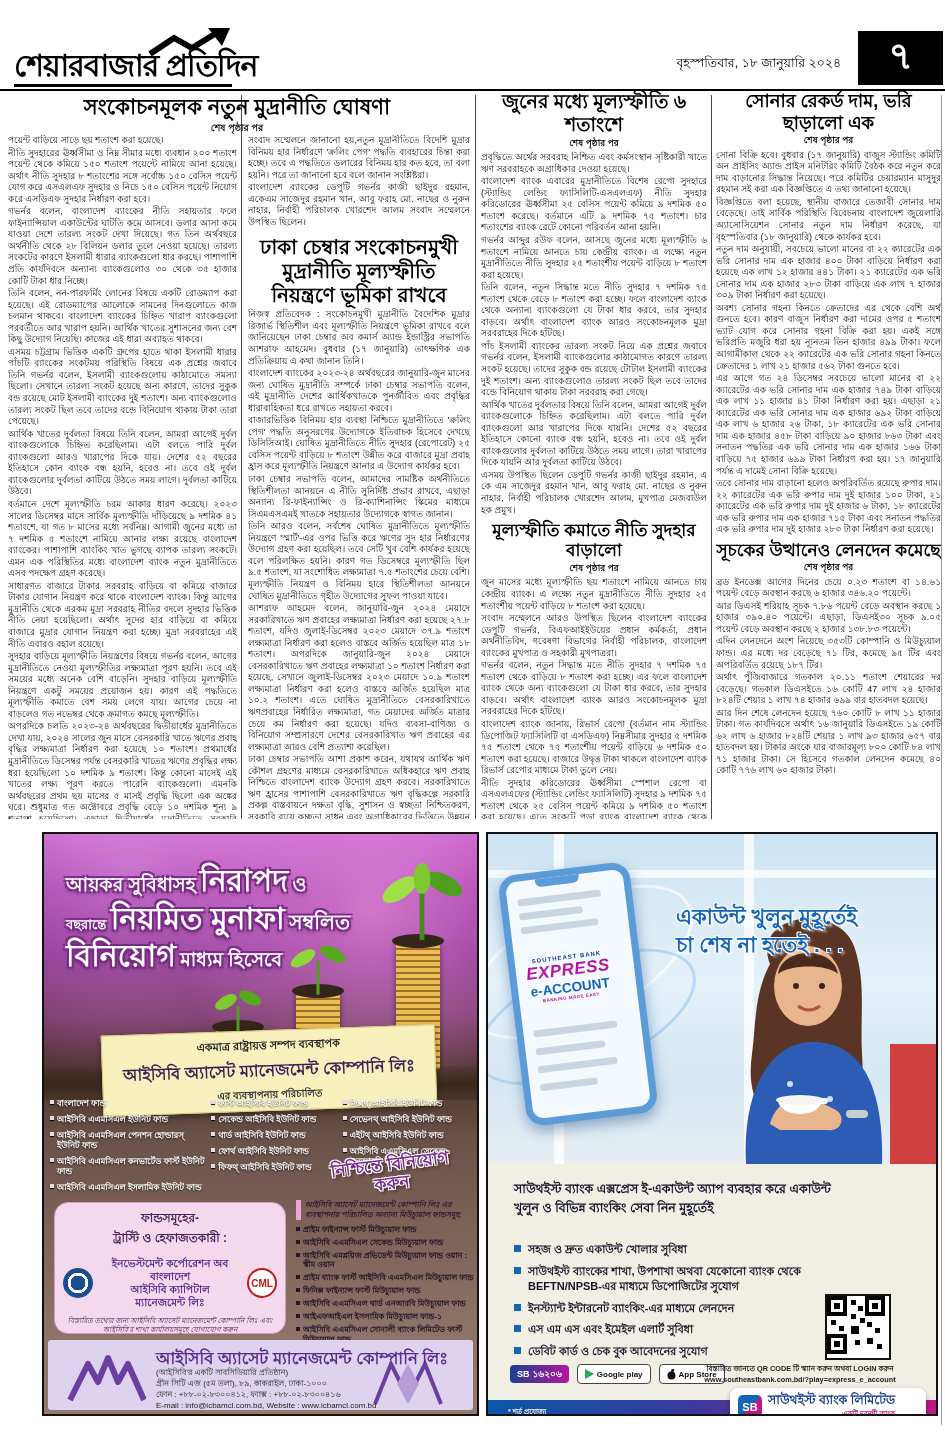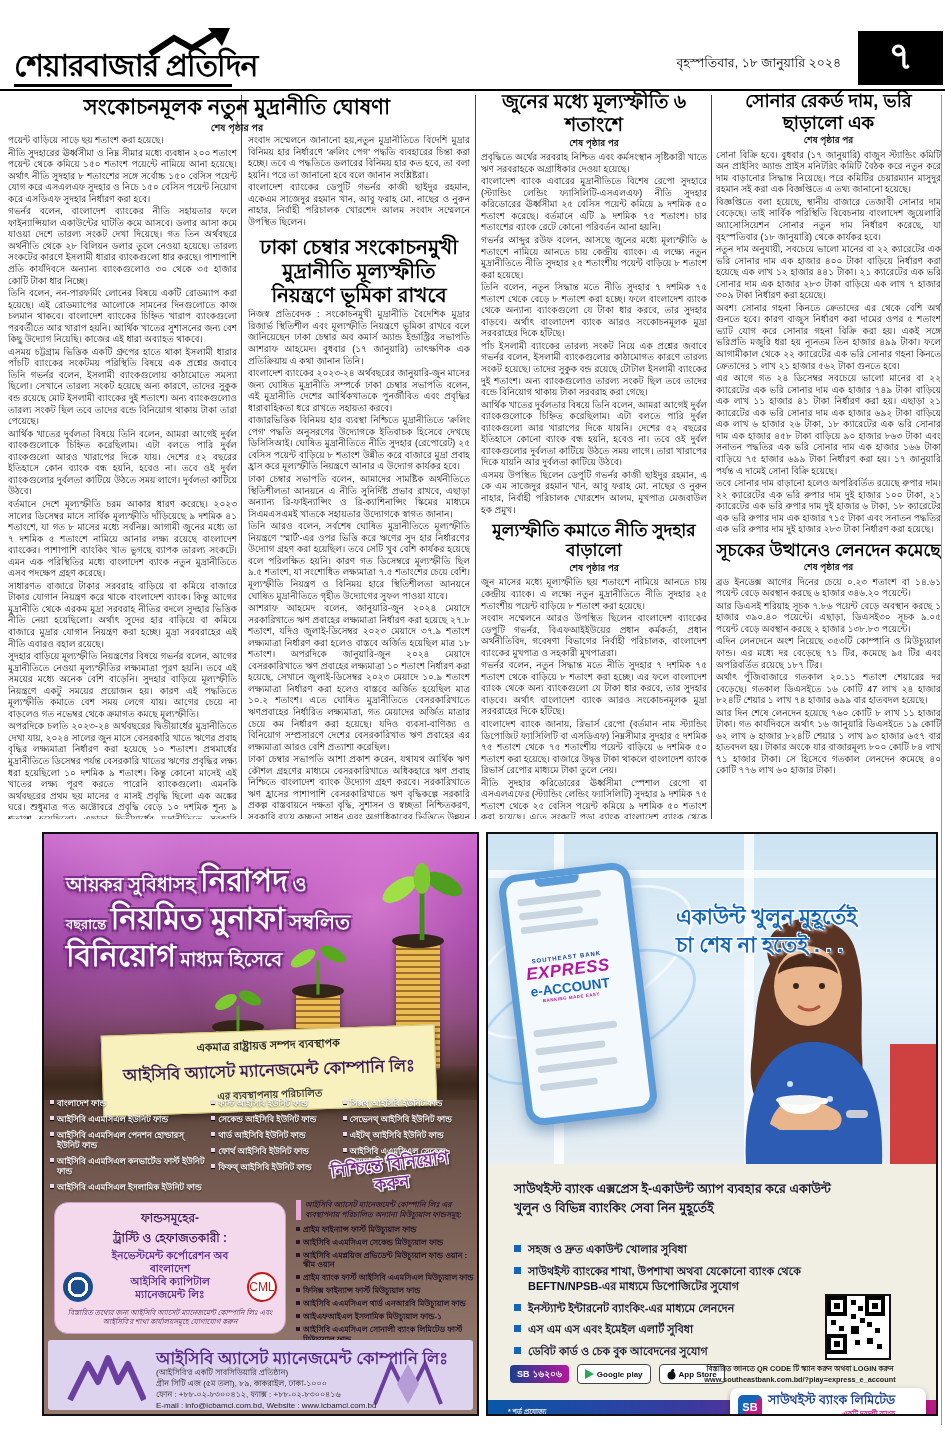--- a/index.html
+++ b/index.html
@@ -59,26 +59,26 @@
   .fc1{width:158px}.fc2{width:128px}.fc3{width:133px}
   .fund{display:flex;align-items:flex-start;gap:3px;font-size:8.3px;font-weight:bold;color:#fff;line-height:10px;
         text-shadow:0 1px 2px rgba(0,0,0,.7);}
   .fb{flex:0 0 4px;width:4px;height:4px;margin-top:2px;background:#e8d9ef;box-shadow:0 1px 1px #000;}
   .script-tag{position:absolute;left:272px;top:322px;width:150px;transform:rotate(-7deg);
     font-size:17px;font-weight:bold;color:#7b2d8e;text-align:center;line-height:1.1;
     text-shadow:-1px -1px 0 #fff,1px -1px 0 #fff,-1px 1px 0 #fff,1px 1px 0 #fff,2px 3px 3px rgba(0,0,0,.5);}
   .trustee{position:absolute;left:10px;top:368px;width:232px;height:132px;background:#f4d9ec;
     border:1px solid #cf9cc4;border-radius:14px;padding:6px 8px;box-sizing:border-box;text-align:center;}
   .trustee .t1{font-size:12px;font-weight:bold;color:#4a235c;}
-  .trustee .orgs{display:flex;align-items:flex-end;gap:16px;margin-top:0;}
+  .trustee .orgs{display:flex;align-items:center;gap:16px;margin-top:8px;}
   .trustee .org{flex:1;font-size:10.5px;font-weight:bold;color:#5b2b8e;line-height:1.25;}
   .clogo{flex:0 0 26px;width:26px;height:26px;border-radius:50%;}
   .clogo.icb{background:radial-gradient(circle at 50% 50%,#1b4d8f 0 40%,#fff 41% 55%,#1b4d8f 56%);border:2px solid #1b4d8f;}
   .clogo.cml{background:#fff;border:2px solid #c01818;display:flex;align-items:center;justify-content:center;
-    font-size:12px;font-weight:normal;color:#c01818;}
+    font-size:10px;font-weight:bold;color:#c01818;}
   .trustee .note{font-size:7.2px;font-style:italic;color:#40204e;margin-top:6px;line-height:1.35;}
   .otherfunds{position:absolute;left:252px;top:366px;width:178px;}
   .of-head{font-size:7.6px;font-style:italic;font-weight:bold;color:#2a1530;line-height:1.3;
     border-left:5px solid #e9a8d8;padding-left:4px;margin-bottom:5px;}
   .of-item{display:flex;gap:3px;font-size:7.8px;font-weight:bold;color:#1c1024;line-height:9.5px;margin-bottom:3.5px;}
   .of-item .sq{flex:0 0 4px;width:4px;height:4px;margin-top:2px;background:#2a1530;}
   .adl-footer{position:absolute;left:4px;top:506px;width:425px;height:70px;background:#ded3ef;
     border-radius:3px;overflow:hidden;}
   .adl-footer .peak2{position:absolute;right:30px;top:6px;}
   .adl-f-title{position:absolute;left:108px;top:6px;font-size:16.5px;font-weight:bold;color:#5b2b8e;}

